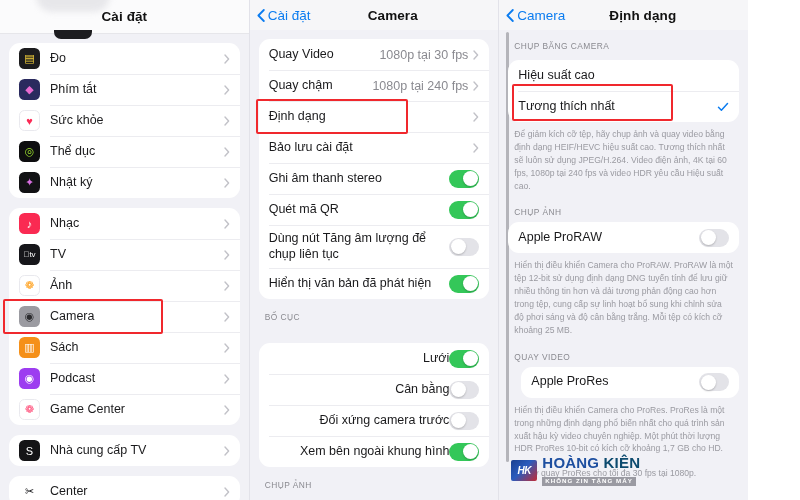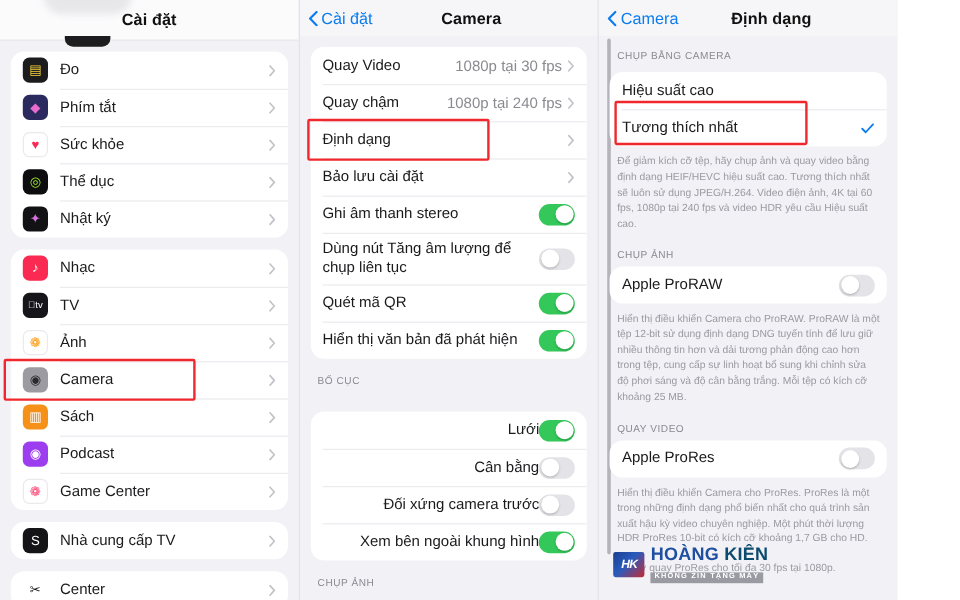--- a/index.html
+++ b/index.html
@@ -285,28 +285,28 @@
               <path d="M1 1L4.6 5L1 9" fill="none" stroke="#c2c2c8" stroke-width="1.4" stroke-linecap="round" stroke-linejoin="round"></path>
             </svg>
           </div>
           <div class="row">
             <div class="row-label">Ghi âm thanh stereo</div>
             <div class="toggle on">
               <div class="knob"></div>
             </div>
           </div>
           <div class="row">
+            <div class="row-label">Quét mã QR</div>
+            <div class="toggle on">
+              <div class="knob"></div>
+            </div>
+          </div>
+          <div class="row">
             <div class="row-label two-line">Dùng nút Tăng âm lượng để chụp liên tục</div>
             <div class="toggle">
-              <div class="knob"></div>
-            </div>
-          </div>
-          <div class="row">
-            <div class="row-label">Quét mã QR</div>
-            <div class="toggle on">
               <div class="knob"></div>
             </div>
           </div>
           <div class="row">
             <div class="row-label two-line">Hiển thị văn bản đã phát hiện</div>
             <div class="toggle on">
               <div class="knob"></div>
             </div>
           </div>
         </div>
@@ -371,21 +371,21 @@
         <div class="group" style="margin-top: 0px;">
           <div class="row">
             <div class="row-label">Apple ProRAW</div>
             <div class="toggle">
               <div class="knob"></div>
             </div>
           </div>
         </div>
         <div class="footnote">Hiển thị điều khiển Camera cho ProRAW. ProRAW là một tệp 12-bit sử dụng định dạng DNG tuyến tính để lưu giữ nhiều thông tin hơn và dải tương phản động cao hơn trong tệp, cung cấp sự linh hoạt bổ sung khi chỉnh sửa độ phơi sáng và độ cân bằng trắng. Mỗi tệp có kích cỡ khoảng 25 MB.</div>
         <div class="sec-head">QUAY VIDEO</div>
-        <div class="group" style="margin-top: 0px;">
+        <div class="group" style="margin-top: 0px; margin-left: 13px;">
           <div class="row">
             <div class="row-label">Apple ProRes</div>
             <div class="toggle">
               <div class="knob"></div>
             </div>
           </div>
         </div>
         <div class="footnote">Hiển thị điều khiển Camera cho ProRes. ProRes là một trong những định dạng phổ biến nhất cho quá trình sản xuất hậu kỳ video chuyên nghiệp. Một phút thời lượng HDR ProRes 10-bit có kích cỡ khoảng 1,7 GB cho HD.</div>
         <div class="footnote gap">Hỗ trợ quay ProRes cho tối đa 30 fps tại 1080p.</div>
       </div>

